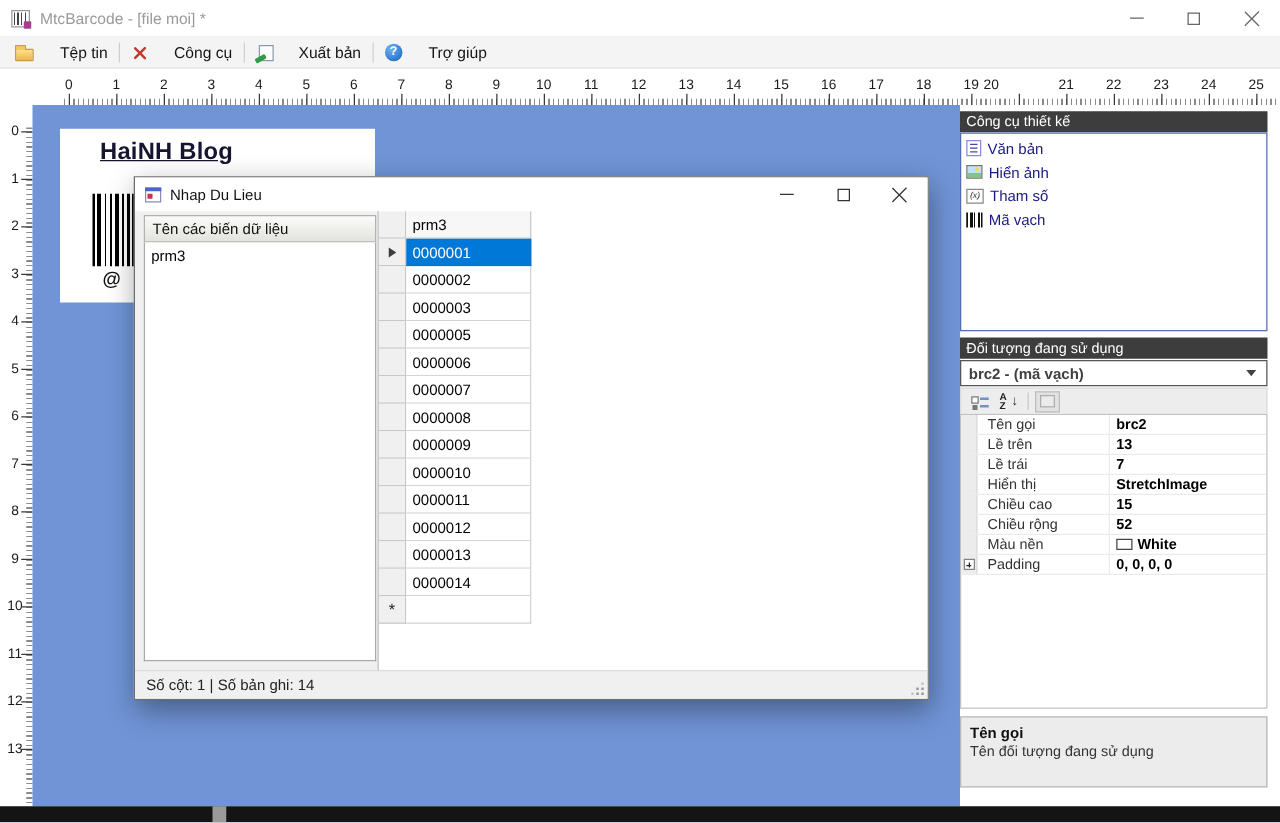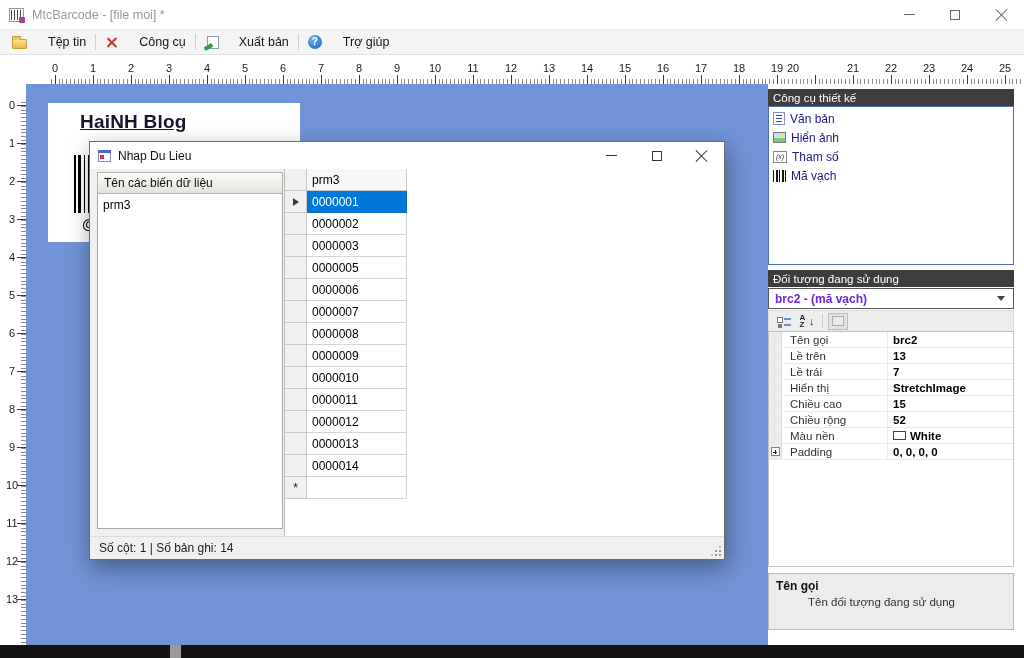--- a/index.html
+++ b/index.html
@@ -48,21 +48,21 @@
   .v-tick{position:absolute;right:0;height:1px;width:9px;background:#3a3a3a;}
 
   
   .canvas{position:absolute;left:26px;top:84px;width:742px;height:561px;background:#7094d6;}
   .design-card{position:absolute;left:22px;top:19px;width:252px;height:139px;background:#fff;}
   .card-title{position:absolute;left:32px;top:8px;font-size:19px;font-weight:bold;color:#15152f;text-decoration:underline;letter-spacing:.2px;}
   .card-barcode{position:absolute;left:26px;top:52px;width:64px;height:58px;background:repeating-linear-gradient(90deg,#000 0 2px,#fff 2px 4px,#000 4px 7px,#fff 7px 10px,#000 10px 11px,#fff 11px 14px);}
   .card-at{position:absolute;left:34px;top:112px;font-size:15px;font-weight:bold;color:#111;}
 
   
-  .dialog{position:absolute;left:89px;top:141px;width:636px;height:419px;background:#f0f0f0;border:1px solid #6d6d6d;box-shadow:2px 8px 22px rgba(0,0,0,.38);z-index:10;}
+  .dialog{position:absolute;left:107px;top:141px;width:636px;height:419px;background:#f0f0f0;border:1px solid #6d6d6d;box-shadow:2px 8px 22px rgba(0,0,0,.38);z-index:10;}
   .dlg-titlebar{position:absolute;left:0;top:0;right:0;height:27px;background:#fff;display:flex;align-items:center;}
   .dlg-icon{width:13px;height:12px;position:relative;background:#fff;border:1px solid #8a8ac0;margin:0 7px 0 8px;flex:0 0 auto;}
   .dlg-icon::before{content:"";position:absolute;left:-1px;top:-1px;right:-1px;height:3px;background:#4a66c8;}
   .dlg-icon::after{content:"";position:absolute;left:1px;top:4px;width:4px;height:4px;background:#cc3344;}
   .dlg-title{font-size:12px;color:#111;}
   .dlg-controls{margin-left:auto;display:flex;height:100%;}
   .dlg-btn{width:45px;height:100%;display:flex;align-items:center;justify-content:center;color:#333;}
   .dlg-body{position:absolute;left:0;top:27px;right:0;bottom:23px;}
   .var-panel{position:absolute;left:7px;top:3px;width:186px;bottom:7px;}
   .var-header{height:22px;background:linear-gradient(#fbfbfa,#e2e2de);border:1px solid #b3b3ad;font-size:12px;color:#111;display:flex;align-items:center;padding-left:6px;}
@@ -86,21 +86,21 @@
   .tools-panel{position:absolute;left:0;right:6px;top:22px;height:159px;background:#fff;border:1px solid #4f6fb0;padding:2px 0;}
   .tool-item{display:flex;align-items:center;gap:5px;height:19px;padding-left:4px;font-size:12px;color:#1a1a80;}
   .icon-text{width:12px;height:13px;background:#fff;border:1px solid #8a8adf;position:relative;flex:0 0 auto;}
   .icon-text::before{content:"";position:absolute;left:2px;top:2px;width:6px;height:1px;background:#4444aa;box-shadow:0 3px #4444aa,0 6px #4444aa;}
   .icon-image{width:13px;height:11px;border:1px solid #777;background:linear-gradient(#bfe3ff 0 60%,#7ec97e 60% 100%);position:relative;flex:0 0 auto;}
   .icon-image::before{content:"";position:absolute;right:2px;top:1px;width:3px;height:3px;border-radius:50%;background:#ffd54a;}
   .icon-barcode{width:13px;height:12px;background:repeating-linear-gradient(90deg,#111 0 1px,transparent 1px 3px,#111 3px 5px,transparent 5px 6px);flex:0 0 auto;}
   .icon-param{width:14px;height:12px;border:1px solid #888;background:#fff;display:flex;align-items:center;justify-content:center;flex:0 0 auto;}
   .icon-param::after{content:"(x)";font-size:7px;color:#333;font-style:italic;line-height:1;}
   .objects-header{top:186px;}
-  .object-dropdown{position:absolute;left:0;right:6px;top:204px;height:21px;background:#fff;border:1px solid #555;display:flex;align-items:center;padding-left:6px;font-size:12px;font-weight:bold;color:#6d28d9;}
+  .object-dropdown{position:absolute;left:0;right:6px;top:204px;height:21px;background:#fff;border:1px solid #555;display:flex;align-items:center;padding-left:6px;font-size:12px;font-weight:bold;color:#404040;}
   .dd-chevron{width:0;height:0;border-left:4px solid transparent;border-right:4px solid transparent;border-top:5px solid #444;margin-left:auto;margin-right:8px;}
   .pg-toolbar{position:absolute;left:0;right:6px;top:226px;height:21px;background:#ededed;display:flex;align-items:center;gap:3px;padding-left:5px;border:1px solid #dcdcdc;border-bottom:none;}
   .pg-tbtn{width:20px;height:17px;display:flex;align-items:center;justify-content:center;}
   .pg-tbtn.disabled{border:1px solid #bdbdbd;background:#e2e2e2;}
   .icon-categorized{position:relative;width:14px;height:12px;}
   .icon-categorized::before{content:"";position:absolute;left:0;top:2px;width:4px;height:4px;background:#fff;border:1px solid #777;box-shadow:0 6px 0 -1px #777;}
   .icon-categorized::after{content:"";position:absolute;left:7px;top:3px;width:7px;height:2px;background:#6f93c4;box-shadow:0 6px 0 #6f93c4;}
   .icon-azsort{position:relative;width:15px;height:13px;}
   .icon-azsort::before{content:"A";position:absolute;left:0;top:0;font-size:8px;font-weight:bold;color:#222;line-height:6px;}
   .icon-azsort::after{content:"Z";position:absolute;left:0;top:7px;font-size:8px;font-weight:bold;color:#222;line-height:6px;}
@@ -112,21 +112,21 @@
   .pg-row{display:flex;height:16px;border-bottom:1px solid #ebebeb;}
   .pg-gutter{width:13px;flex:0 0 auto;background:#ececec;border-right:1px solid #dcdcdc;display:flex;align-items:center;justify-content:center;}
   .pg-label{width:106px;flex:0 0 auto;font-size:11.5px;color:#333;display:flex;align-items:center;padding-left:8px;border-right:1px solid #ebebeb;overflow:hidden;white-space:nowrap;}
   .pg-value{flex:1;font-size:11.5px;font-weight:bold;color:#000;display:flex;align-items:center;padding-left:5px;gap:4px;overflow:hidden;white-space:nowrap;}
   .pg-swatch{width:13px;height:9px;border:1px solid #444;flex:0 0 auto;}
   .pg-expand{width:9px;height:9px;border:1px solid #838383;background:#fff;position:relative;}
   .pg-expand::before{content:"";position:absolute;left:1.5px;top:3.5px;width:4px;height:1px;background:#222;}
   .pg-expand::after{content:"";position:absolute;left:3px;top:2px;width:1px;height:4px;background:#222;}
   .help-panel{position:absolute;left:0;right:6px;top:489px;height:57px;background:#ececec;border:1px solid #b9b9b9;padding:5px 7px;}
   .help-title{font-size:12px;font-weight:bold;color:#111;}
-  .help-desc{font-size:11.5px;color:#333;margin-top:3px;margin-left:32px;}
+  .help-desc{font-size:11.5px;color:#333;margin-top:3px;}
 
   
   .bottom-bar{position:absolute;left:0;top:645px;width:1024px;height:13px;background:#141414;}
   .bottom-notch{position:absolute;left:170px;top:0;width:11px;height:13px;background:#9a9a9a;}
 </style>
 </head>
 <body>
 
 <div id="app">
 

